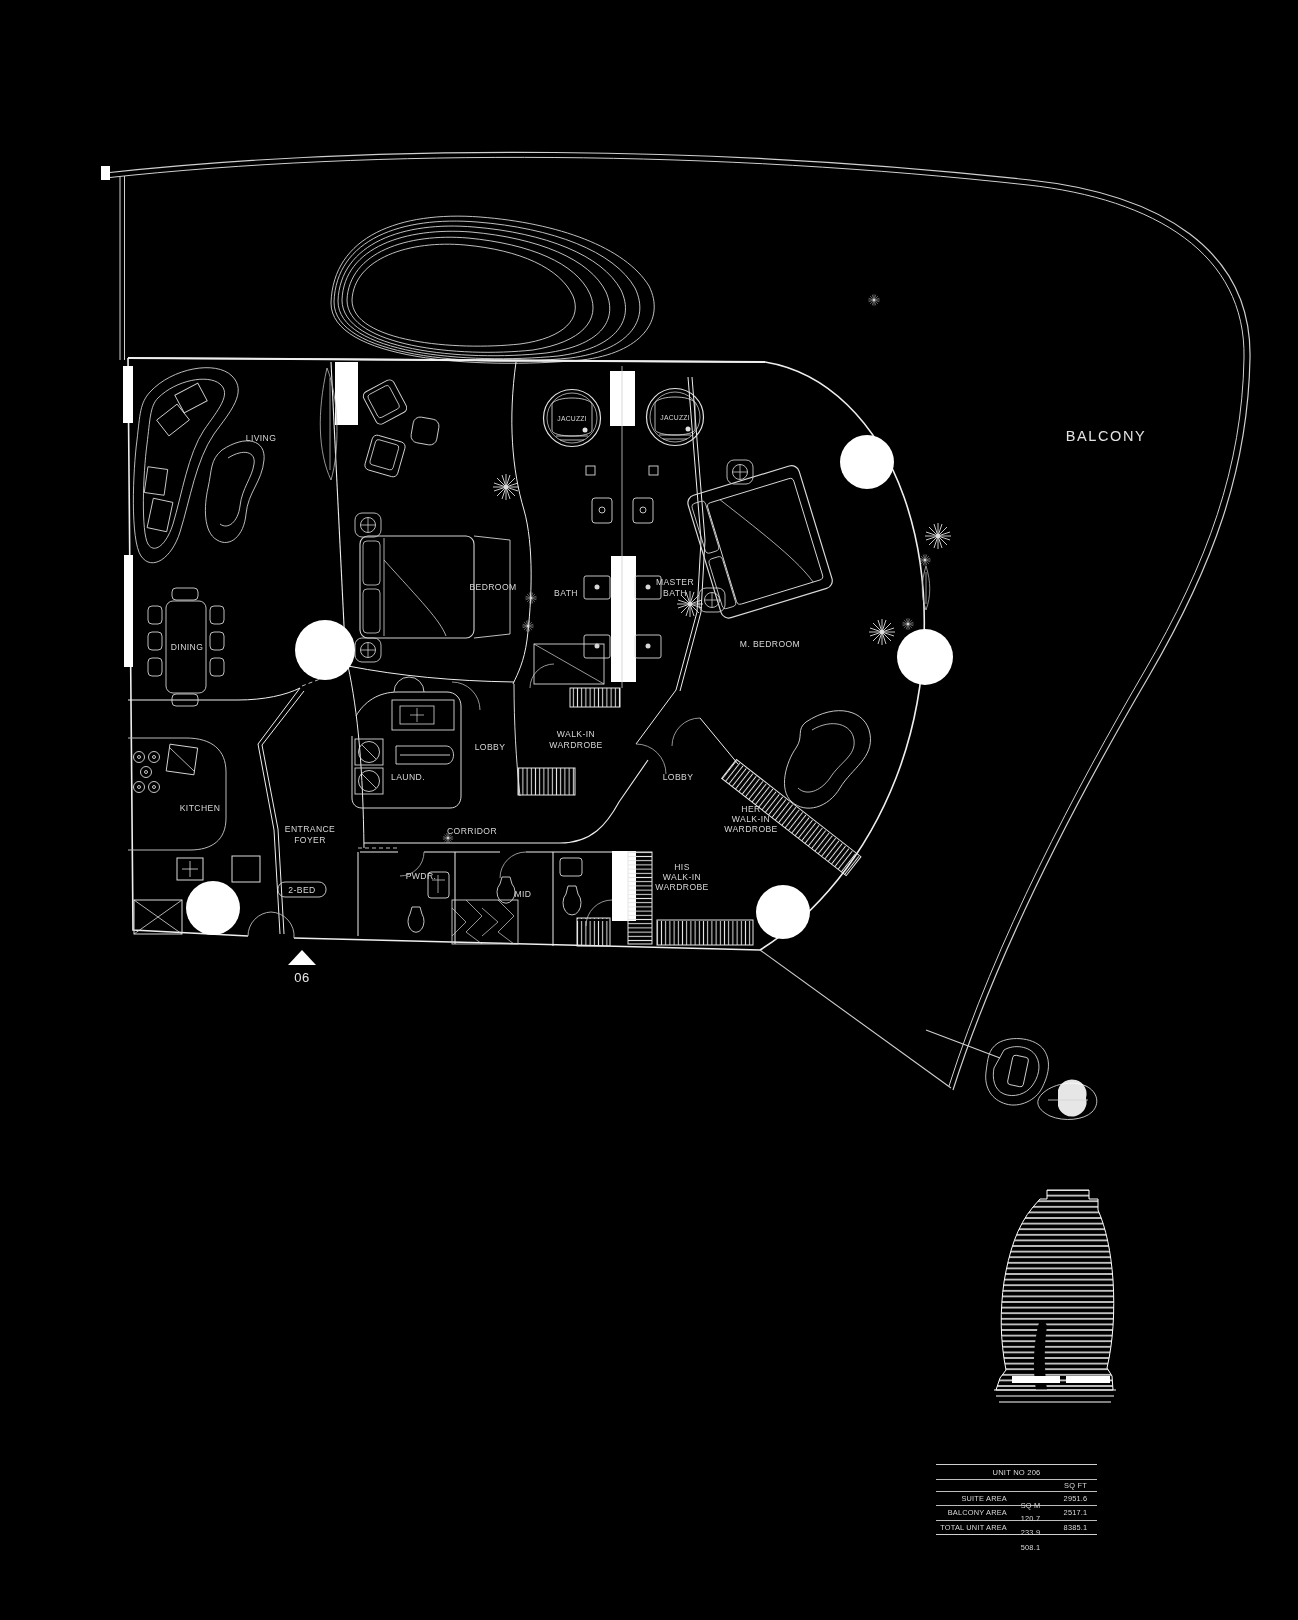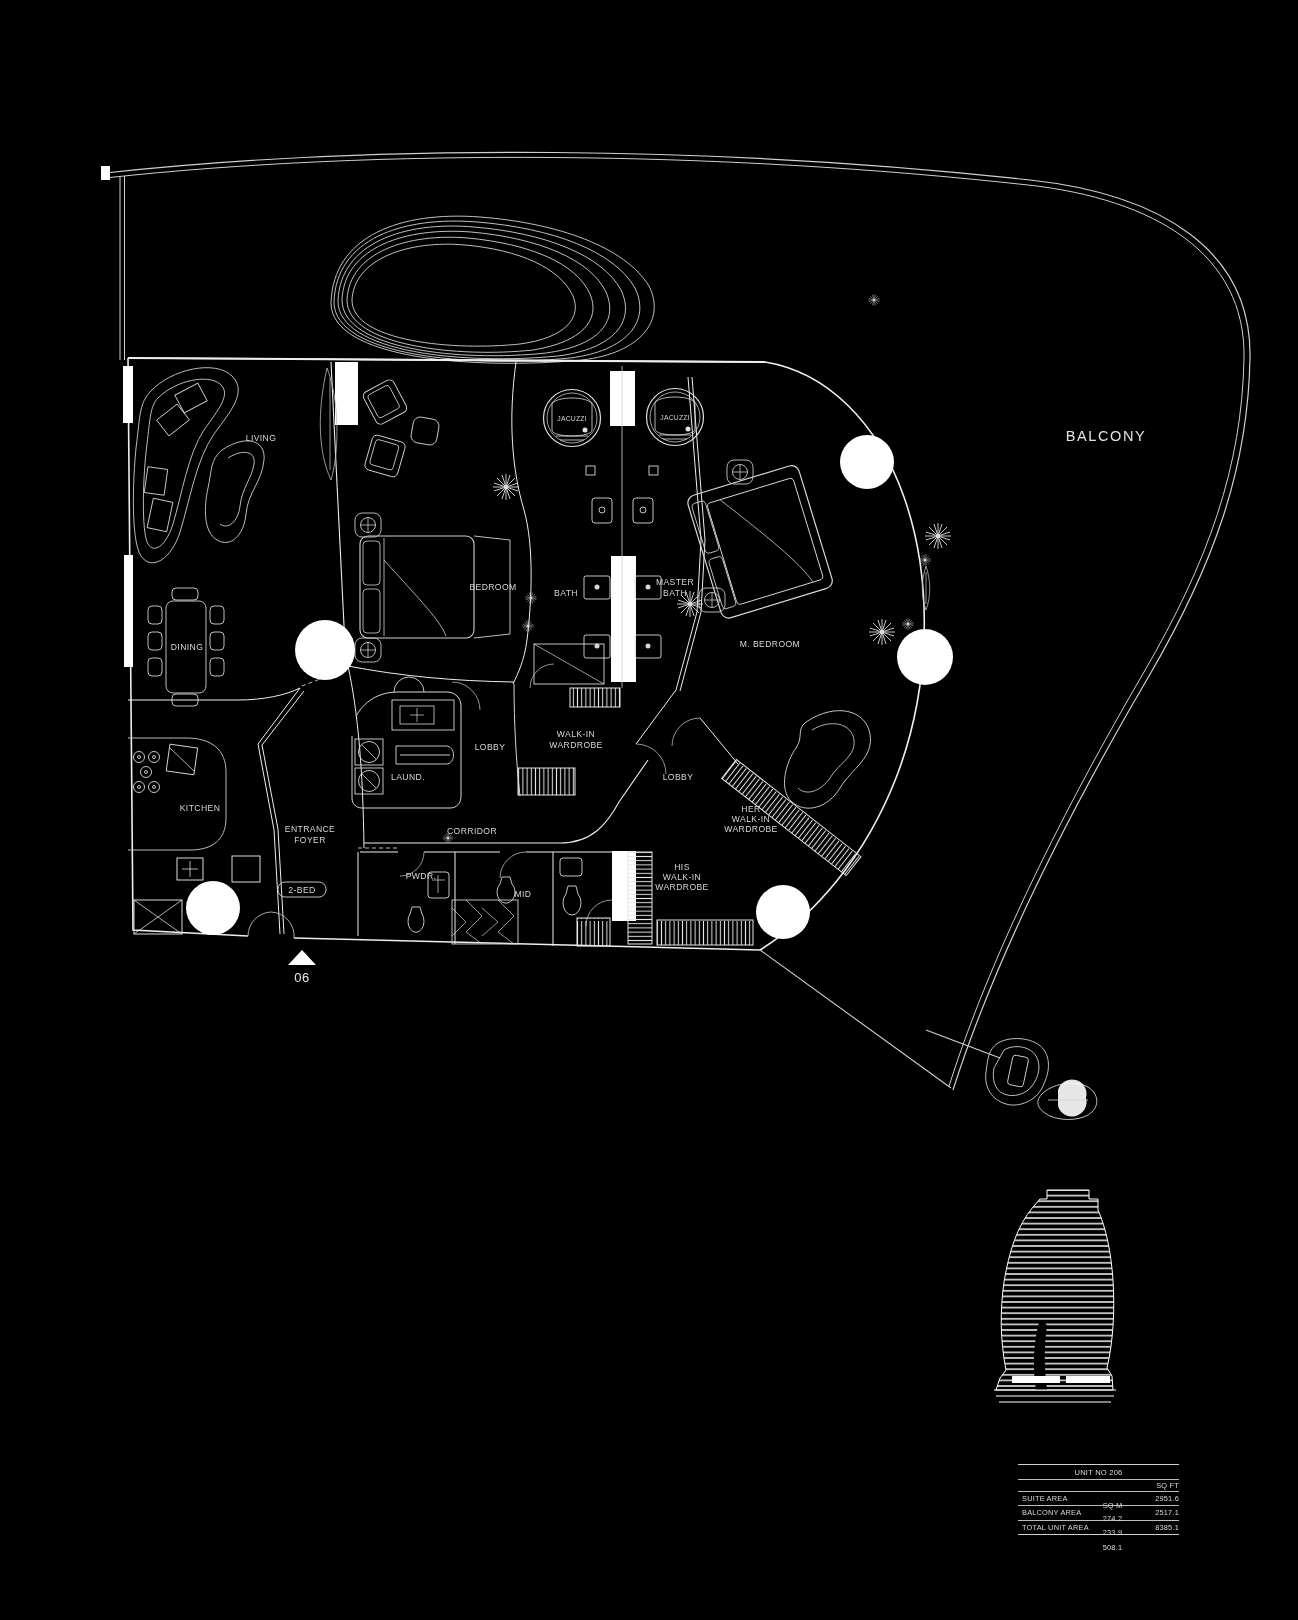--- a/index.html
+++ b/index.html
@@ -8,28 +8,28 @@
   svg text{fill:#d6d6d6;font-family:"Liberation Sans", sans-serif;letter-spacing:.4px;}
   .lbl{font-size:8.6px;text-anchor:middle;}
   .lbl-j{font-size:6.8px;text-anchor:middle;letter-spacing:.2px;}
   .lbl-big{font-size:14.5px;letter-spacing:1.6px;text-anchor:middle;fill:#e2e2e2;}
   .lbl-unit{font-size:13px;text-anchor:middle;fill:#e8e8e8;letter-spacing:.5px;}
   .w{stroke:#eeeeee;fill:none;}
   .w2{stroke:#cfcfcf;fill:none;}
   .f{stroke:#b9b9b9;fill:none;}
   .dash{stroke:#cfcfcf;fill:none;stroke-dasharray:4 3;}
   
-  .area-table{position:absolute;left:1018px;top:1464px;width:161px;color:#d9d9d9;
+  .area-table{position:absolute;left:936px;top:1464px;width:161px;color:#d9d9d9;
               font-size:7.4px;letter-spacing:.2px;}
   .area-table .t-title{border-top:1.6px solid #cfcfcf;border-bottom:1px solid #bdbdbd;
         text-align:center;padding:2.5px 0 2px 0;font-size:7.6px;}
   .trow{display:flex;border-bottom:1px solid #bdbdbd;align-items:center;}
-  .trow .c1{width:67px;padding-left:4px;text-align:left;}
+  .trow .c1{width:67px;padding-left:4px;text-align:right;}
   .trow .c2{width:47px;text-align:center;margin-top:40px;}
-  .trow .c3{width:43px;text-align:right;}
+  .trow .c3{width:43px;text-align:center;}
   .t-head{height:11px;}
   .t-data{height:13.5px;}
   .t-last{border-bottom:1.6px solid #cfcfcf;}
 </style>
 </head>
 <body>
 
 <div id="canvas">
 <svg width="1298" height="1620" viewBox="0 0 1298 1620" xmlns="http://www.w3.org/2000/svg">
 
@@ -382,21 +382,21 @@
 
 <div class="area-table">
   <div class="t-title">UNIT NO 206</div>
   <div class="trow t-head">
     <span class="c1"></span>
     <span class="c2">SQ M</span>
     <span class="c3">SQ FT</span>
   </div>
   <div class="trow t-data">
     <span class="c1">SUITE AREA</span>
-    <span class="c2">274.2</span>
+    <span class="c2">120.7</span>
     <span class="c3">2951.6</span>
   </div>
   <div class="trow t-data">
     <span class="c1">BALCONY AREA</span>
     <span class="c2">233.9</span>
     <span class="c3">2517.1</span>
   </div>
   <div class="trow t-data t-last">
     <span class="c1">TOTAL UNIT AREA</span>
     <span class="c2">508.1</span>

